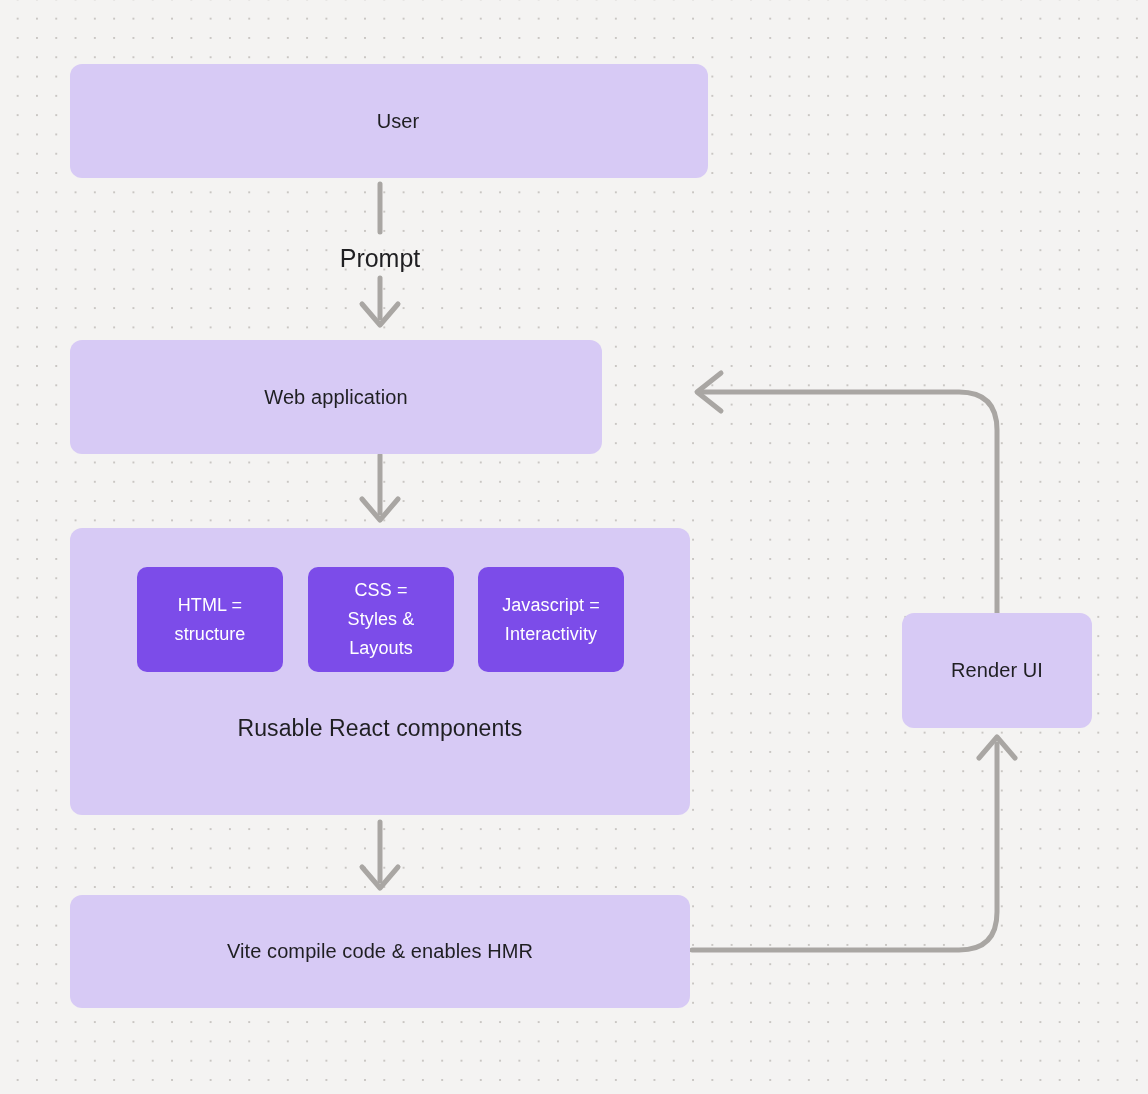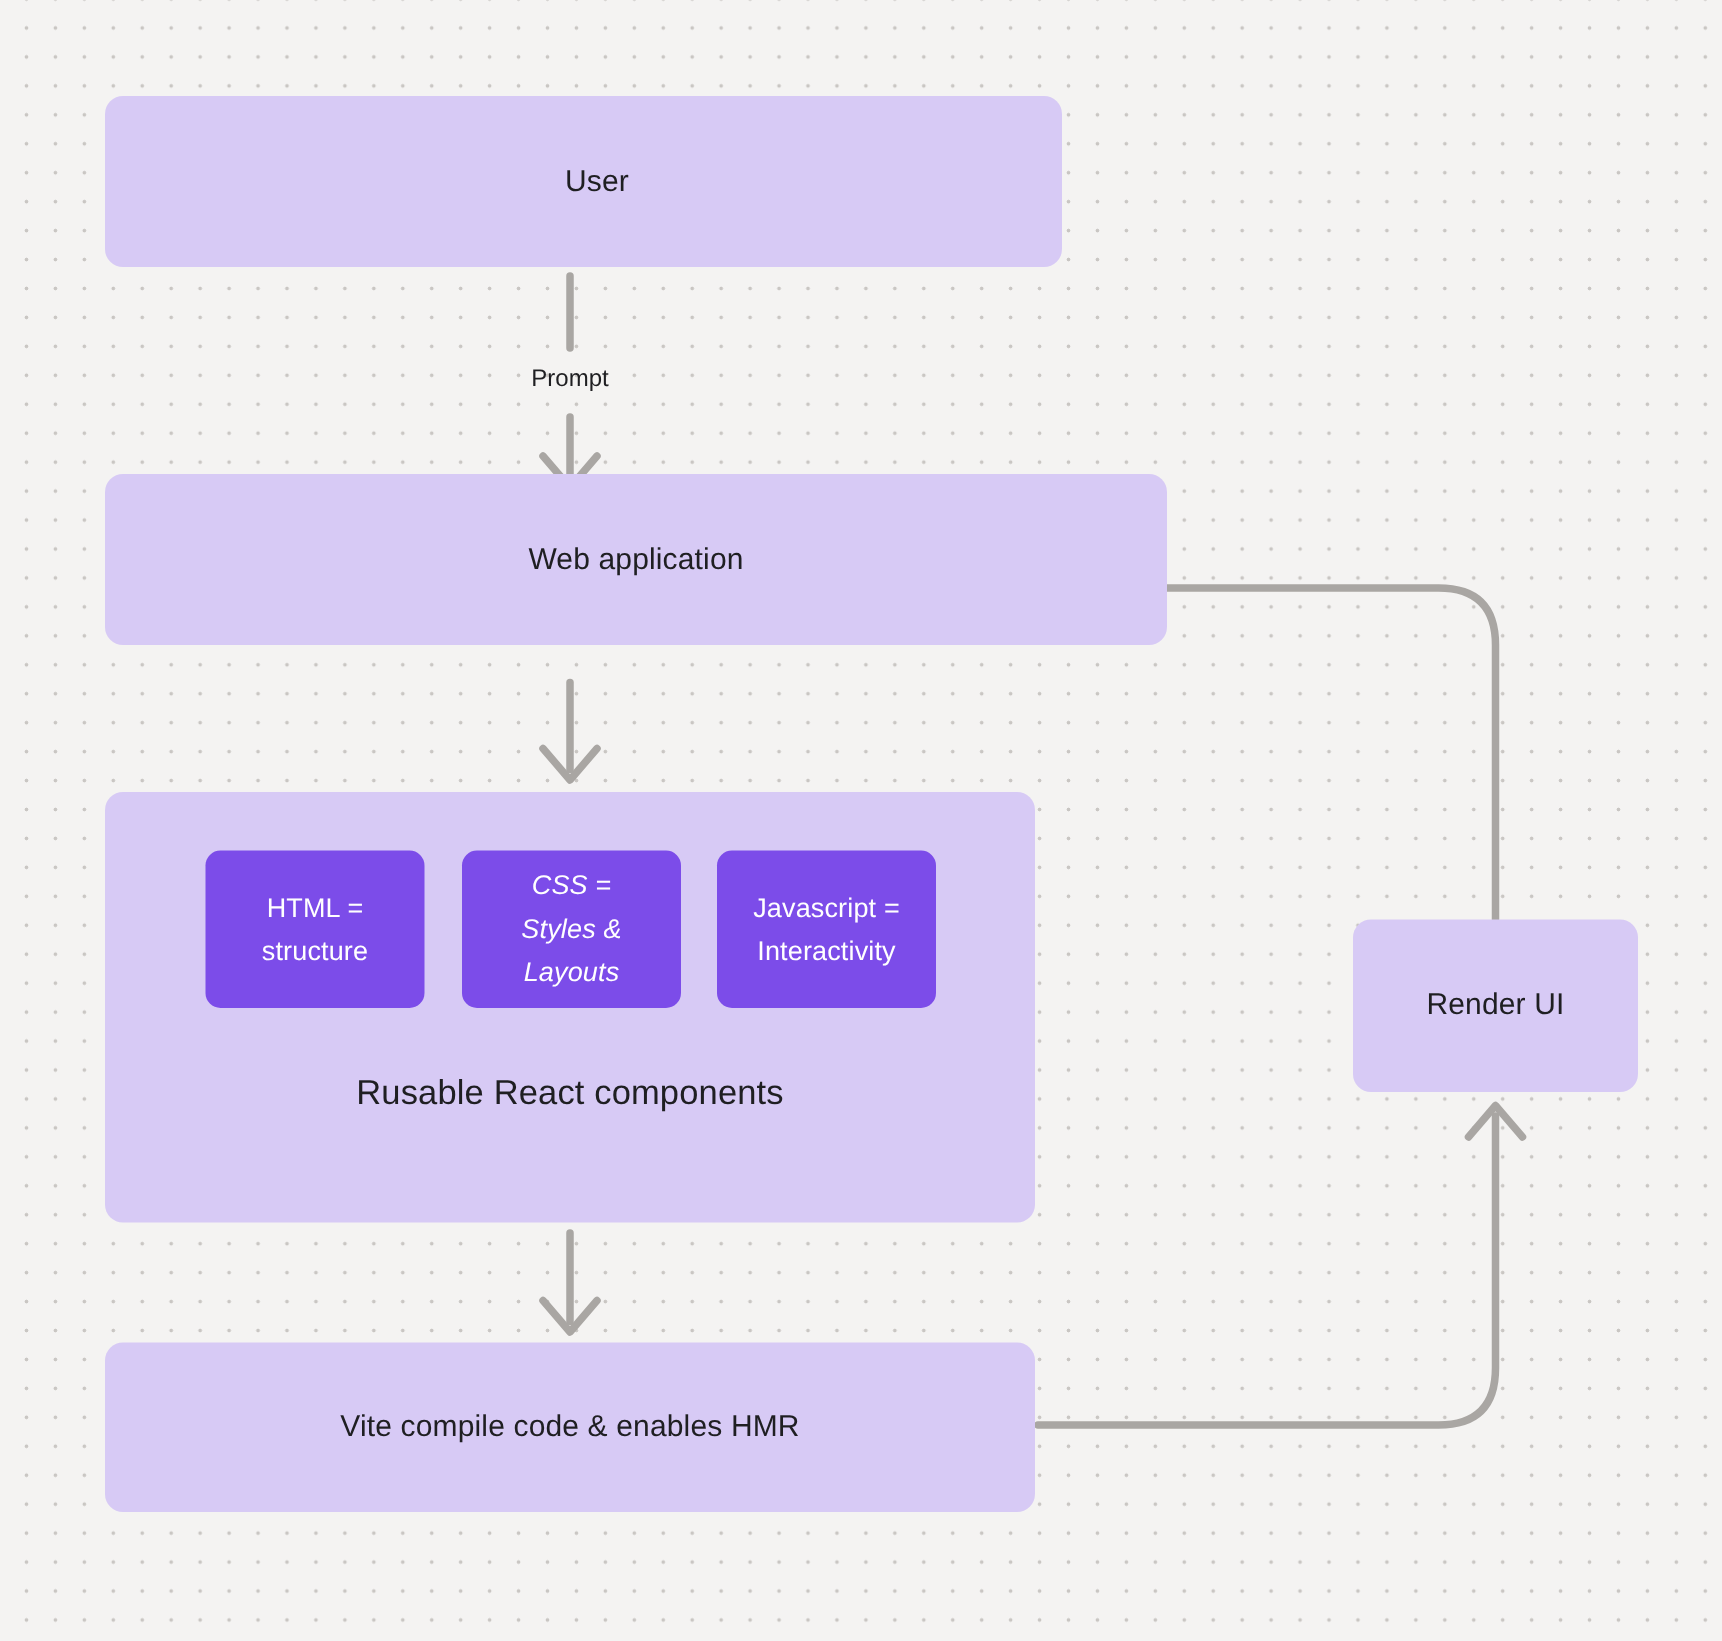--- a/index.html
+++ b/index.html
@@ -45,21 +45,21 @@
     display:flex;
     align-items:center;
     justify-content:center;
     color:var(--text);
     font-size:20px;
     font-weight:500;
     letter-spacing:0.1px;
     text-align:center;
   }
   .node-user          {left:70px;  top:64px;  width:620px; height:114px;padding-left:18px;}
-  .node-web           {left:70px;  top:316px; width:708px; height:114px;}
+  .node-web           {left:70px;  top:340px; width:532px; height:114px;}
   .node-group         {left:70px;  top:528px; width:620px; height:287px; display:block;}
   .node-vite          {left:70px;  top:895px; width:620px; height:113px;}
   .node-render        {left:902px; top:613px; width:190px; height:115px;}
   .chip{
     position:absolute;
     top:39px;
     width:146px;
     height:105px;
     background:var(--accent-fill);
     color:var(--accent-text);
@@ -68,39 +68,39 @@
     align-items:center;
     justify-content:center;
     text-align:center;
     font-size:18px;
     font-weight:500;
     line-height:1.6;
     padding:0 24px;
     box-sizing:border-box;
   }
   .chip-html{left:67px;}
-  .chip-css{left:238px;font-style:italic;}
+  .chip-css{left:238px;}
   .chip-js{left:408px;align-items:center;}
   .group-caption{
     position:absolute;
     left:0;
     top:187px;
     width:100%;
     text-align:center;
     font-size:23px;
     font-weight:500;
     color:var(--text);
   }
   .edge-label{
     position:absolute;
     left:280px;
     top:244px;
     width:200px;
     text-align:center;
-    font-size:16px;
+    font-size:25px;
     font-weight:500;
     color:var(--text);
   }
 </style>
 </head>
 <body>
 
 <div class="canvas">
 
   <svg class="arrow-layer" viewBox="0 0 1148 1094" xmlns="http://www.w3.org/2000/svg">

